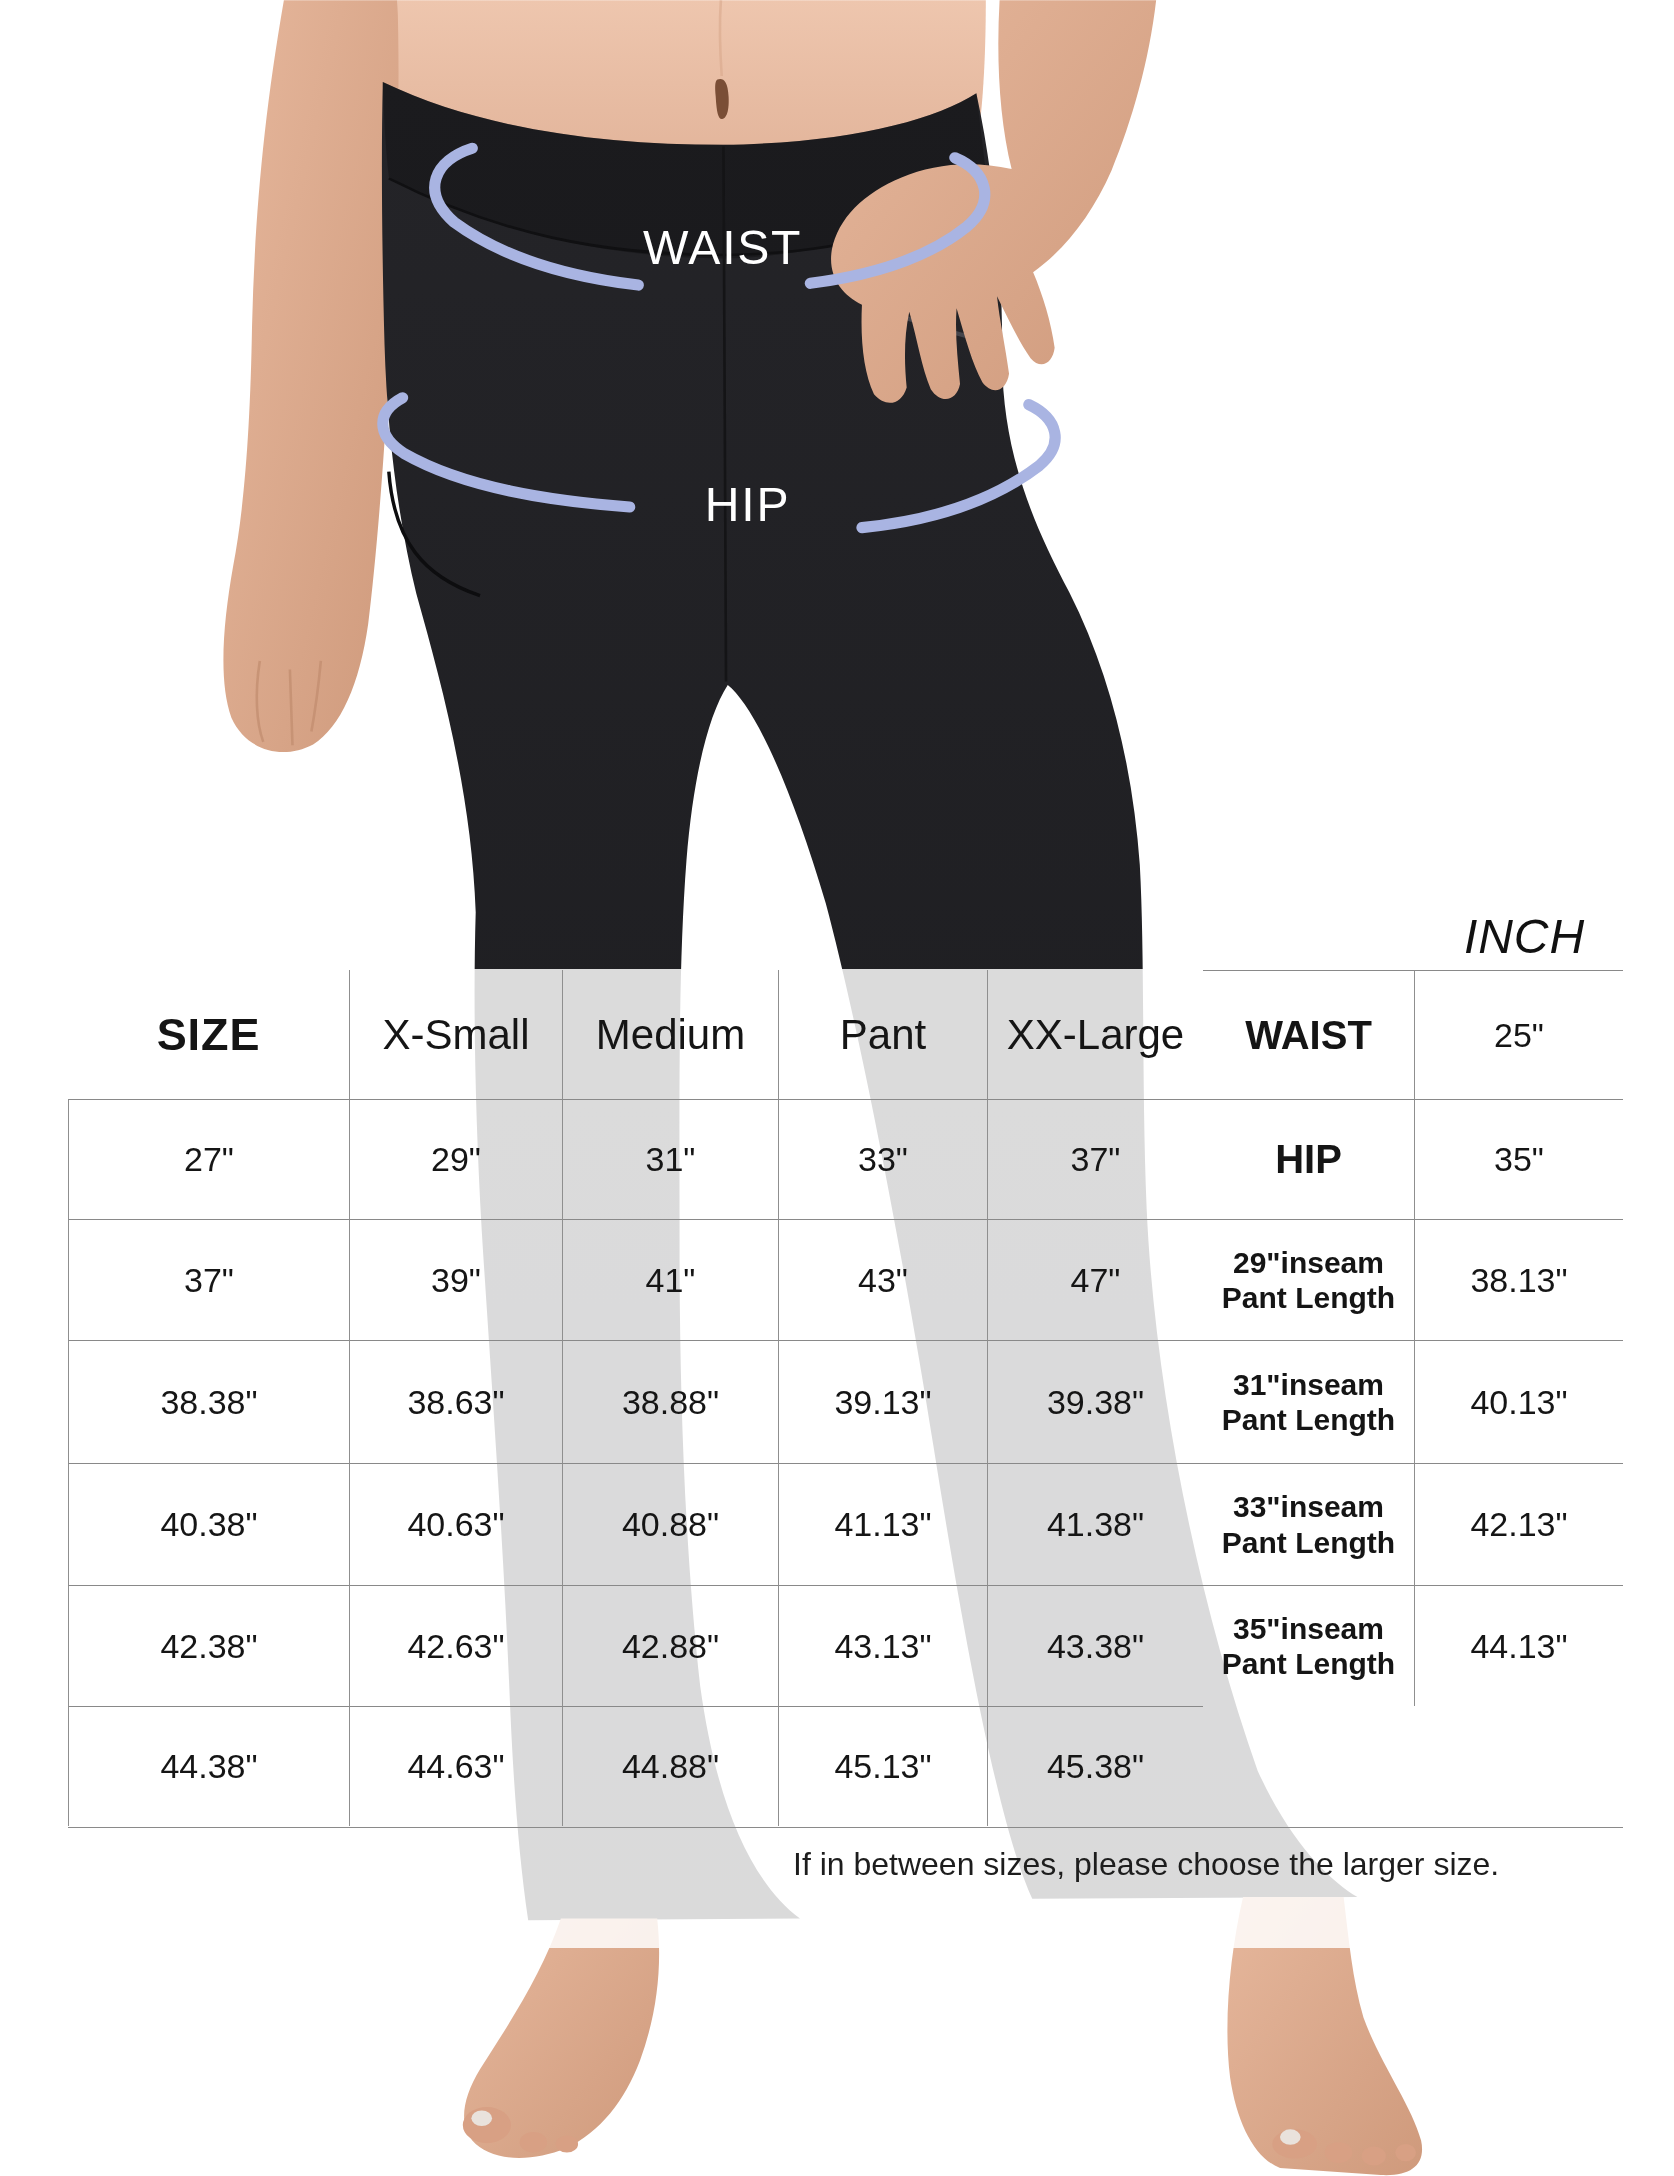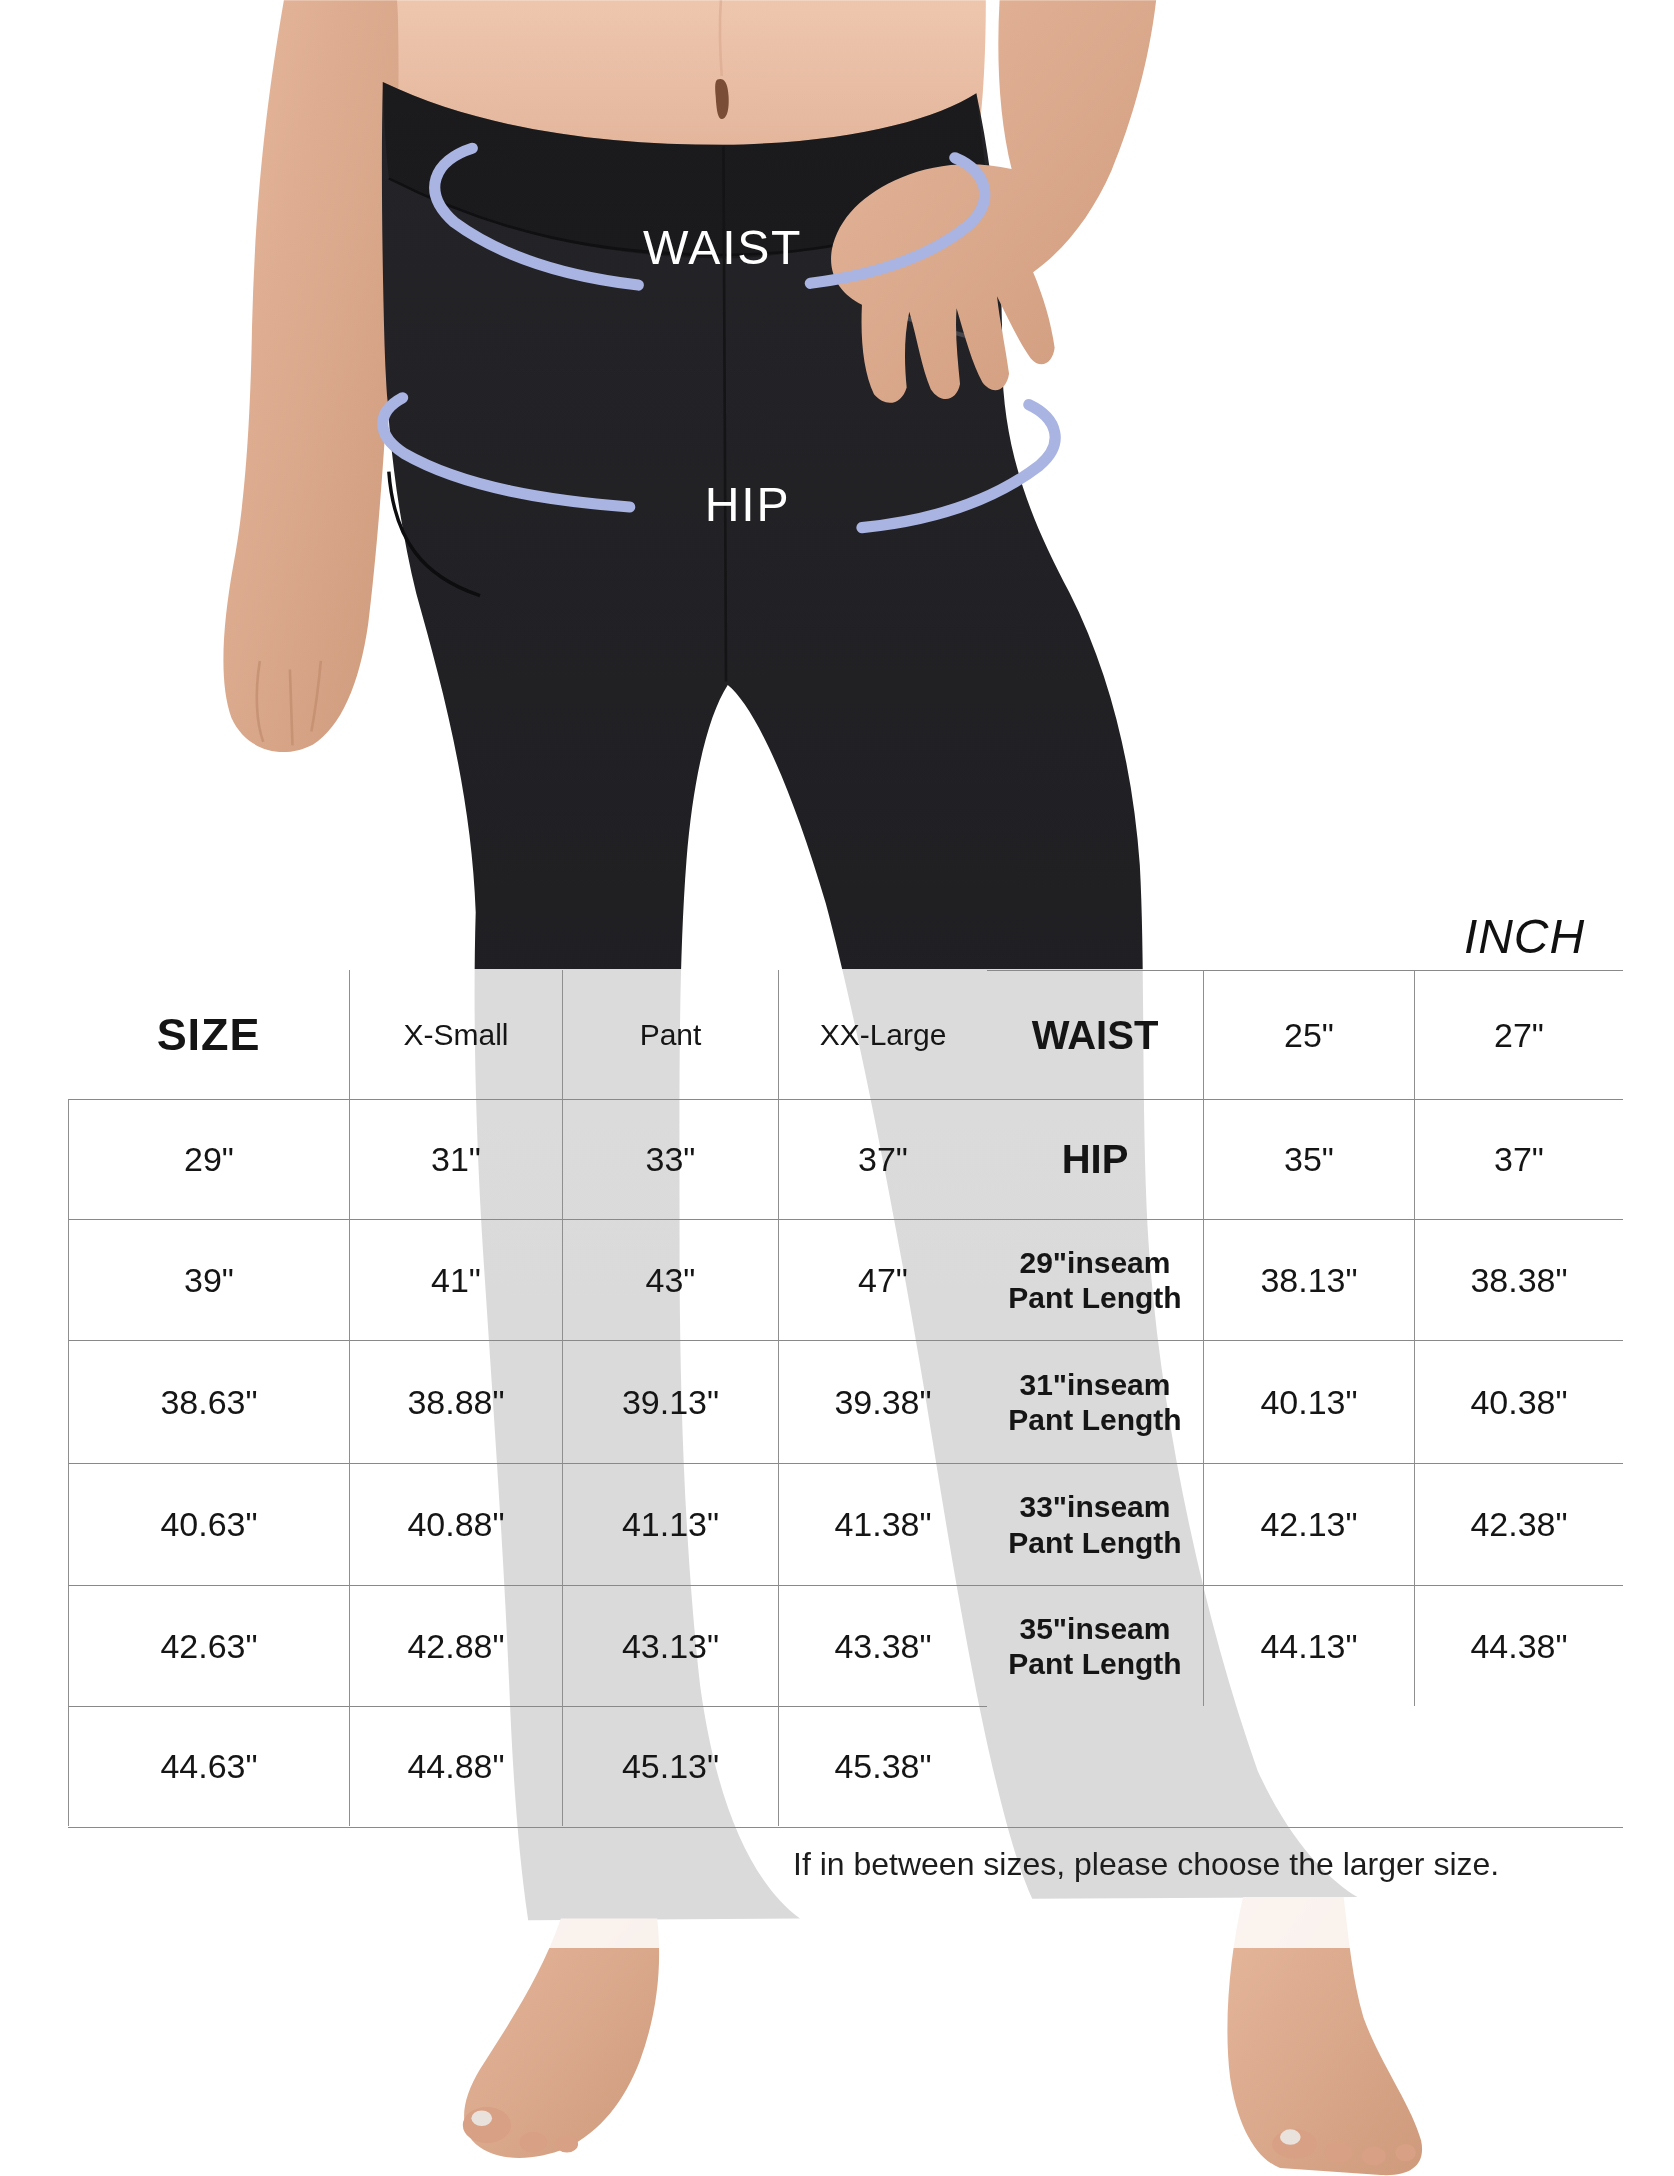--- a/index.html
+++ b/index.html
@@ -23,21 +23,21 @@
     border-bottom:1.7px solid #8a8a8a;
   }
   .cell{
     display:flex;flex-direction:column;align-items:center;justify-content:center;
     border-left:0.9px solid #8f8f8f;border-top:1.7px solid #898989;
     color:#151515;text-align:center;box-sizing:border-box;
   }
   .cell.c0{border-left:none;}
   .cell.r0{border-top:none;}
   .cell.corner{font-size:45px;font-weight:bold;letter-spacing:0.9px;}
-  .cell.colhead{font-size:30px;}
+  .cell.colhead{font-size:42px;}
   .cell.rowlabel{font-size:40px;font-weight:bold;}
   .cell.rowlabel.small{font-size:30px;line-height:1.18;}
   .cell.val{font-size:34px;}
   
   .inch-label{
     position:absolute;top:909px;right:89px;z-index:4;
     font-size:48px;color:#111;letter-spacing:0.9px;font-style:italic;
   }
   .note-label{
     position:absolute;top:1846px;left:793px;z-index:4;
@@ -151,20 +151,21 @@
   <text x="869" y="605" text-anchor="middle" font-size="56" fill="#ffffff" font-family="Liberation Sans, sans-serif" letter-spacing="2">HIP</text>
 </svg>
 
 <div class="photo-overlay"></div>
 
 <div class="inch-label">INCH</div>
 
 <div class="size-table">
     <div class="cell c0 r0 corner">SIZE</div>
     <div class="cell r0 colhead">X-Small</div>
+    <div class="cell r0 colhead">Medium</div>
     <div class="cell r0 colhead">Pant</div>
     <div class="cell r0 colhead">XX-Large</div>
     <div class="cell c0 rowlabel">
       <div>WAIST</div>
     </div>
     <div class="cell val">25"</div>
     <div class="cell val">27"</div>
     <div class="cell val">29"</div>
     <div class="cell val">31"</div>
     <div class="cell val">33"</div>

